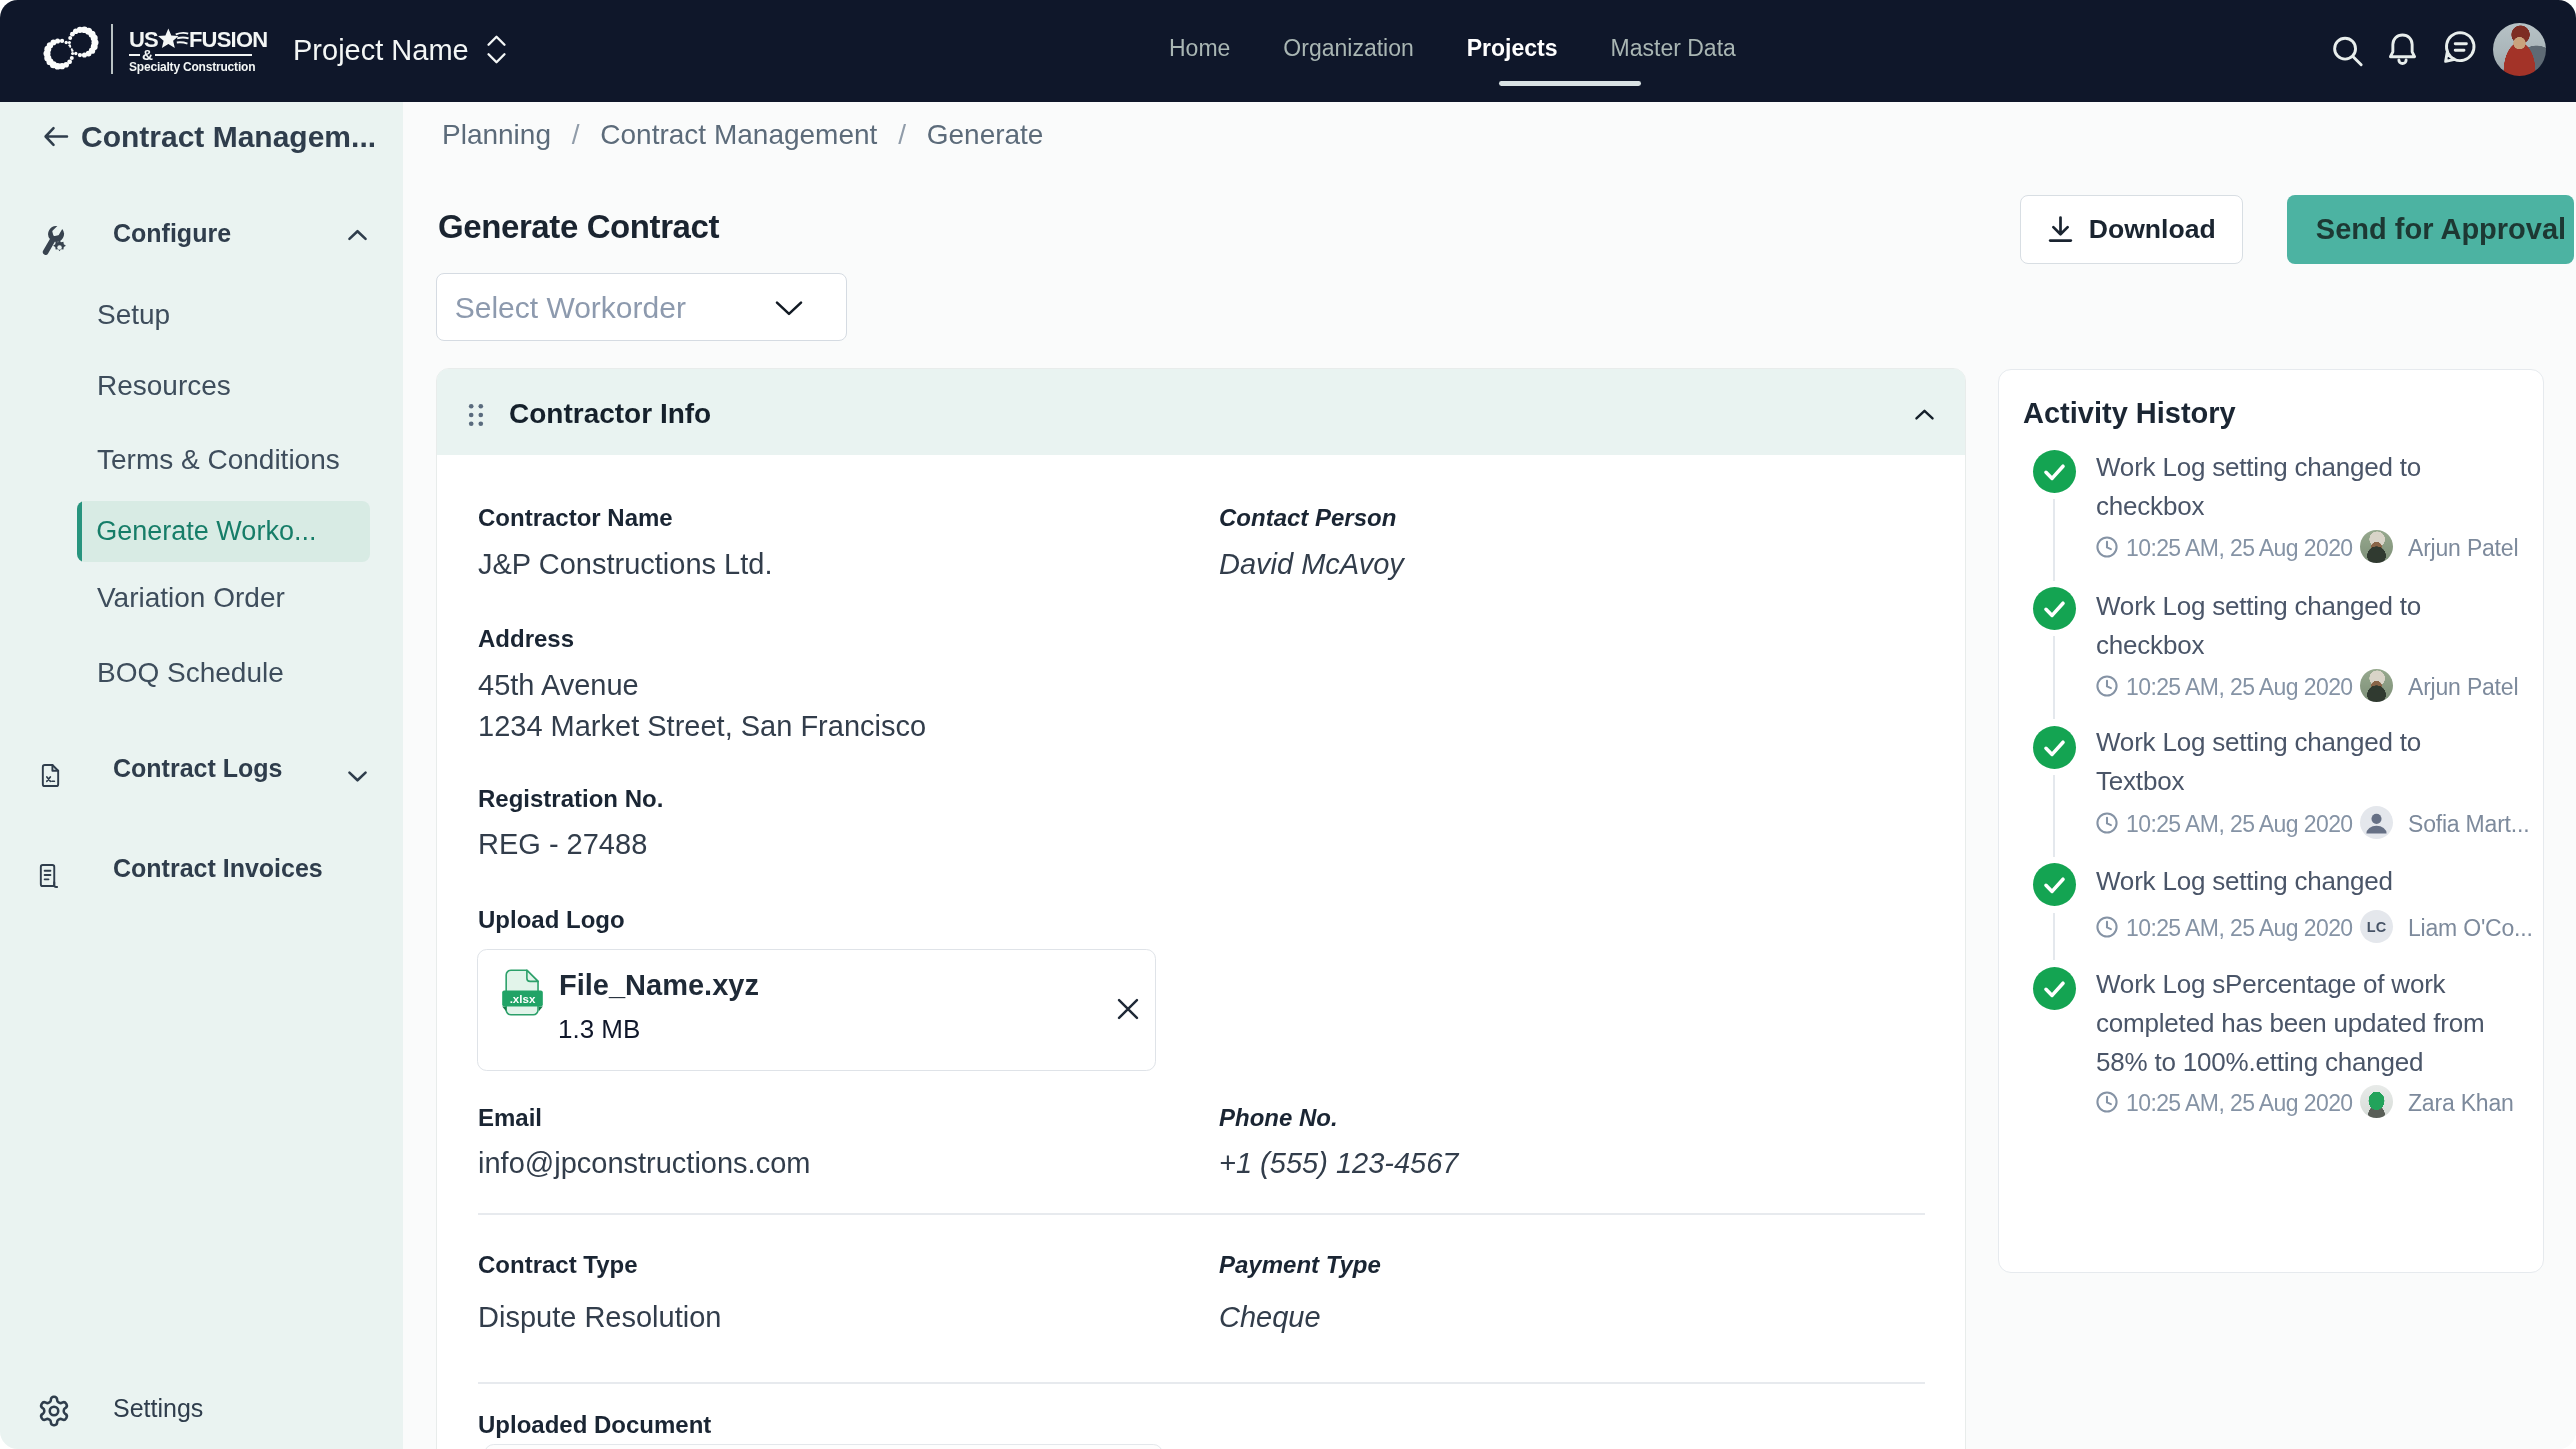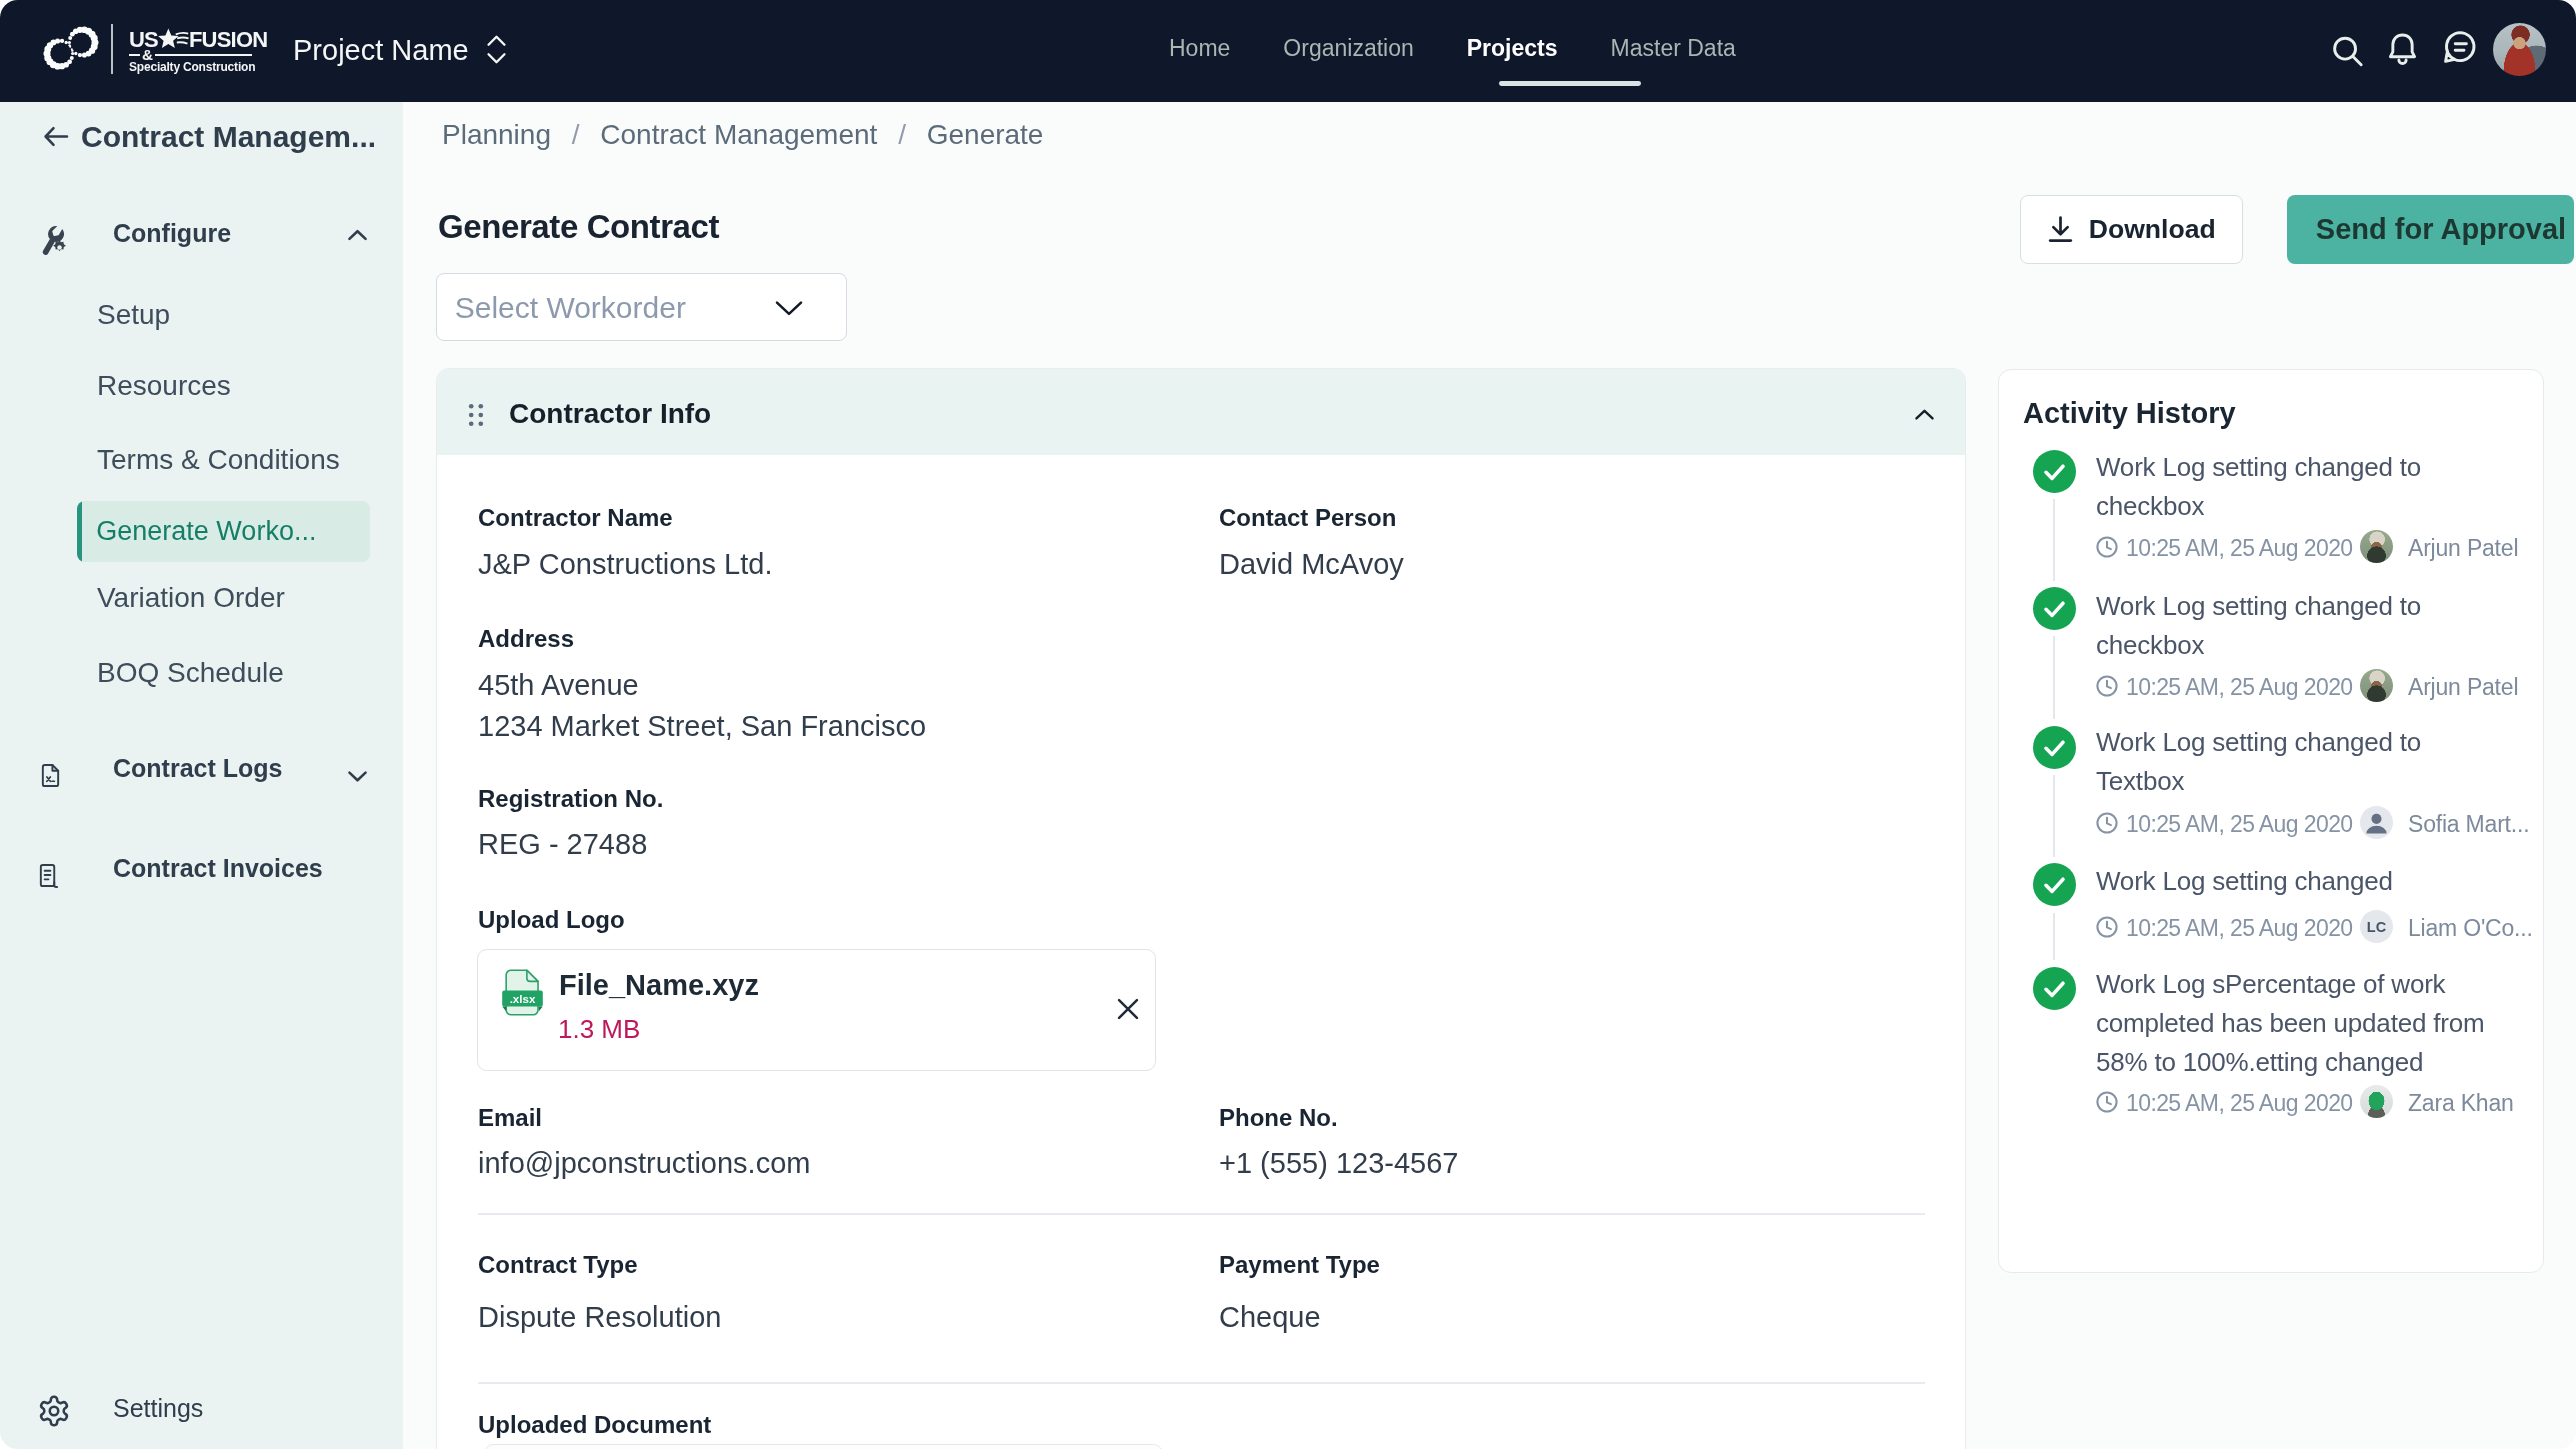--- a/index.html
+++ b/index.html
@@ -53,24 +53,24 @@
   .selwo { position:absolute; left:436px; top:273px; width:411px; height:68px; background:#fff; border:1.6px solid #D5DBE2; border-radius:8px; }
   .selwo .ph { position:absolute; left:17.7px; top:17px; font-size:30px; color:#8D9AAE; }
 
   
   .card { position:absolute; left:436px; top:368px; width:1530px; height:1111px; background:#fff; border:1.6px solid #E8ECEB; border-radius:13px; }
   .card-h { position:absolute; left:0; top:0; width:100%; height:86px; background:#E9F3F1; border-radius:11.3px 11.3px 0 0; }
   .card-h .title { position:absolute; left:72px; top:29px; font-size:28px; font-weight:600; color:#15202B; }
   .lbl { position:absolute; font-size:24px; font-weight:600; color:#1A2533; white-space:nowrap; }
   .val { position:absolute; font-size:29px; color:#323D4B; white-space:nowrap; }
   .c1 { left:41px; }
-  .c2 { left:782px; }
+  .c2 { left:782px;font-style:italic; }
   .filebox { position:absolute; left:40px; top:580px; width:679px; height:122px; border:1.6px solid #DFE3E8; border-radius:9.7px; }
   .filebox .fname { position:absolute; left:81px; top:18.5px; font-size:29px; font-weight:600; color:#1F2A37; }
-  .filebox .fsize { position:absolute; left:80px; top:64px; font-size:26px; color:#be185d;text-align:right; }
+  .filebox .fsize { position:absolute; left:80px; top:64px; font-size:26px; color:#0f172a;text-align:right; }
   .hr { position:absolute; left:41px; width:1447px; height:1.6px; background:#E7EAEE; }
   .filebox2 { position:absolute; left:47px; top:1075px; width:679px; height:48px; border:1.6px solid #E3E7EB; border-radius:9.7px; background:#FDFDFD; }
 
   
   .act { position:absolute; left:1998px; top:369px; width:546px; height:904px; background:#fff; border:1.6px solid #E6EAEE; border-radius:13px; }
   .act .title { position:absolute; left:24px; top:26.6px; font-size:29px; font-weight:600; color:#1B2633; }
   .dot { position:absolute; left:34px; width:43px; height:43px; border-radius:50%; background:#14A452; }
   .vline { position:absolute; left:54px; width:1.6px; background:#E4E8ED; }
   .itit { position:absolute; left:97px; font-size:26px; color:#4A5568; line-height:39px; width:451px; letter-spacing:-0.2px; }
   .meta { position:absolute; left:0; width:546px; height:34px; font-size:23px; color:#8593A5; white-space:nowrap; }

